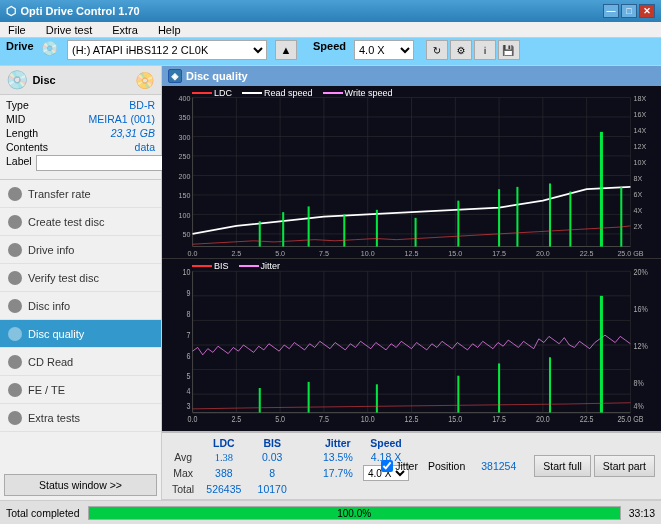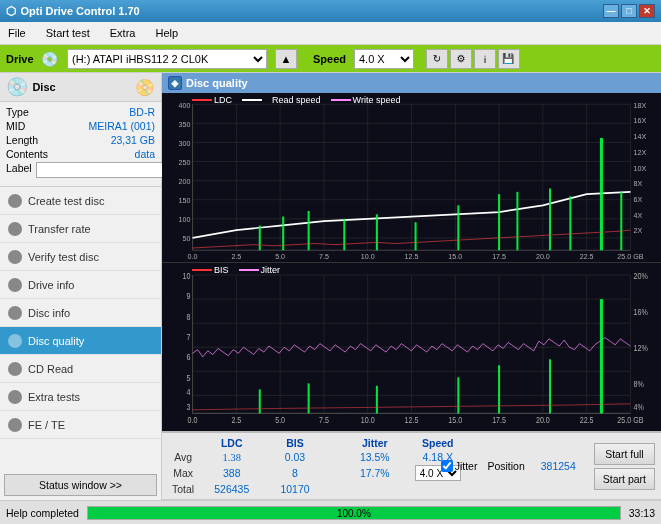--- a/index.html
+++ b/index.html
@@ -6,25 +6,25 @@
     body { width: 661px; height: 524px; background: #f0f0f0; font-family: 'Segoe UI', Tahoma, sans-serif; font-size: 11px; overflow: hidden; }
 
     
     .title-bar { background: linear-gradient(to bottom, #4a9fd4, #2a7fb8); color: white; height: 22px; display: flex; align-items: center; justify-content: space-between; padding: 0 6px; font-size: 11px; font-weight: bold; }
     .title-bar-left { display: flex; align-items: center; gap: 4px; }
     .title-bar-right { display: flex; gap: 2px; }
     .title-btn { width: 16px; height: 14px; background: #6ab0e0; border: 1px solid #2a6090; color: white; font-size: 9px; display: flex; align-items: center; justify-content: center; cursor: pointer; }
     .title-btn.close { background: #c0392b; }
 
     
-    .menu-bar { background: #f0f0f0; height: 23px; display: flex; align-items: center; padding: 0 4px; border-bottom: 1px solid #ccc; gap: 12px; font-size: 11px; }
+    .menu-bar { background: #f0f0f0; height: 16px; display: flex; align-items: center; padding: 0 4px; border-bottom: 1px solid #ccc; gap: 12px; font-size: 11px; }
     .menu-item { cursor: pointer; padding: 1px 4px; }
 
     
-    .drive-bar { background: #84cc16; height: 28px; display: flex; align-items: center; padding: 2px 6px; border-bottom: 1px solid #ccc; gap: 8px; font-size: 11px; }
+    .drive-bar { background: #7dd3fc; height: 28px; display: flex; padding: 2px 6px; border-bottom: 1px solid #ccc; gap: 8px; font-size: 11px; }
     .drive-label { font-weight: bold; }
     .drive-select { height: 20px; font-size: 11px; border: 1px solid #aaa; background: white; min-width: 200px; }
     .eject-btn { width: 22px; height: 20px; background: #e0e0e0; border: 1px solid #aaa; display: flex; align-items: center; justify-content: center; cursor: pointer; }
     .speed-label { font-weight: bold; margin-left: 8px; }
     .speed-select { height: 20px; font-size: 11px; border: 1px solid #aaa; background: white; width: 60px; }
     .drive-icons { display: flex; gap: 2px; margin-left: 4px; }
     .drive-icon-btn { width: 22px; height: 20px; background: #e0e0e0; border: 1px solid #aaa; display: flex; align-items: center; justify-content: center; cursor: pointer; font-size: 10px; }
     .disc-row { display: flex; justify-content: space-between; margin-bottom: 2px; font-size: 10.5px; }
     .label-row { display: flex; gap: 4px; margin-bottom: 4px; }
     .label-input { flex: 1; height: 16px; border: 1px solid #aaa; font-size: 10px; padding: 0 2px; }
@@ -61,21 +61,21 @@
     </div>
     <div class="title-bar-right">
       <div class="title-btn">—</div>
       <div class="title-btn">□</div>
       <div class="title-btn close">✕</div>
     </div>
   </div>
 
   <div class="menu-bar">
     <span class="menu-item">File</span>
-    <span class="menu-item">Start test</span>
+    <span class="menu-item">Drive test</span>
     <span class="menu-item">Extra</span>
     <span class="menu-item">Help</span>
   </div>
 
   <div class="drive-bar">
     <span class="drive-label">Drive</span>
     <span style="font-size:14px;">💿</span>
     <select class="drive-select">
       <option>(H:) ATAPI iHBS112  2 CL0K</option>
     </select>
@@ -108,69 +108,69 @@
         <div class="disc-row">
           <span>Type</span>
           <span style="color:#0066cc;">BD-R</span>
         </div>
         <div class="disc-row">
           <span>MID</span>
           <span style="color:#0066cc;">MEIRA1 (001)</span>
         </div>
         <div class="disc-row">
           <span>Length</span>
-          <span style="color:#0066cc;">23,31 GB</span>
+          <span style="color:#0066cc;font-style:italic;">23,31 GB</span>
         </div>
         <div class="disc-row">
           <span>Contents</span>
           <span style="color:#0066cc;">data</span>
         </div>
         <div class="label-row">
           <span>Label</span>
           <input class="label-input" type="text" style="">
           <div class="label-btn">🔍</div>
         </div>
       </div>
 
       <div class="sidebar-menu">
         <div class="sidebar-item">
           <div class="item-icon"></div>
+          <span>Transfer rate</span>
+        </div>
+        <div class="sidebar-item">
+          <div class="item-icon"></div>
           <span>Create test disc</span>
         </div>
         <div class="sidebar-item">
           <div class="item-icon"></div>
-          <span>Transfer rate</span>
+          <span>Drive info</span>
         </div>
         <div class="sidebar-item">
           <div class="item-icon"></div>
           <span>Verify test disc</span>
         </div>
         <div class="sidebar-item">
           <div class="item-icon"></div>
-          <span>Drive info</span>
-        </div>
-        <div class="sidebar-item">
-          <div class="item-icon"></div>
           <span>Disc info</span>
         </div>
         <div class="sidebar-item active">
           <div class="item-icon"></div>
           <span>Disc quality</span>
         </div>
         <div class="sidebar-item">
           <div class="item-icon"></div>
           <span>CD Read</span>
         </div>
         <div class="sidebar-item">
           <div class="item-icon"></div>
+          <span>FE / TE</span>
+        </div>
+        <div class="sidebar-item">
+          <div class="item-icon"></div>
           <span>Extra tests</span>
-        </div>
-        <div class="sidebar-item">
-          <div class="item-icon"></div>
-          <span>FE / TE</span>
         </div>
       </div>
 
       <div class="status-window-btn">
         <span>Status window &gt;&gt;</span>
       </div>
 
     </div>
 
     <div style="flex:1; display:flex; flex-direction:column; overflow:hidden;">
@@ -182,21 +182,21 @@
 
       <div style="flex:1; background:#0d0d1a; display:flex; flex-direction:column; overflow:hidden;">
 
         <div style="flex:1; position:relative; border-bottom:1px solid #333;">
           
           <div style="position:absolute; top:2px; left:30px; display:flex; gap:10px; z-index:10; font-size:9px; color:white;">
             <div style="display:flex; align-items:center; gap:2px;">
               <div style="width:20px; height:2px; background:#ff3333;"></div>
               <span>LDC</span>
             </div>
-            <div style="display:flex; align-items:center; gap:10px;">
+            <div style="display:flex; align-items:center; gap:2px;">
               <div style="width:20px; height:2px; background:#ffffff;"></div>
               <span>Read speed</span>
             </div>
             <div style="display:flex; align-items:center; gap:2px;">
               <div style="width:20px; height:2px; background:#ff88ff;"></div>
               <span>Write speed</span>
             </div>
           </div>
           <svg width="100%" height="100%" viewBox="0 0 490 150" preserveAspectRatio="none">
 
@@ -402,33 +402,33 @@
             <span style="font-size:10.5px;">Jitter</span>
           </div>
 
           <div style="margin-left:auto; font-size:10.5px;">
             <div style="display:flex; justify-content:space-between; gap:16px;">
               <span>Position</span>
               <span style="color:#0066cc;">381254</span>
             </div>
           </div>
 
-          <div style="display:flex; flex-direction:column; gap:3px; margin-left:8px;">
+          <div style="display:flex; flex-direction:row; gap:3px; margin-left:8px;">
             <button class="action-btn">Start full</button>
             <button class="action-btn">Start part</button>
           </div>
         </div>
 
       </div>
 
     </div>
   </div>
 
   <div class="status-bar">
-    <span>Help completed</span>
+    <span>Total completed</span>
     <div class="progress-container">
       <div class="progress-bar" style="width:100%;"></div>
       <div class="progress-text">100.0%</div>
     </div>
     <span>33:13</span>
   </div>
 
 </div>
 
 </body></html>

